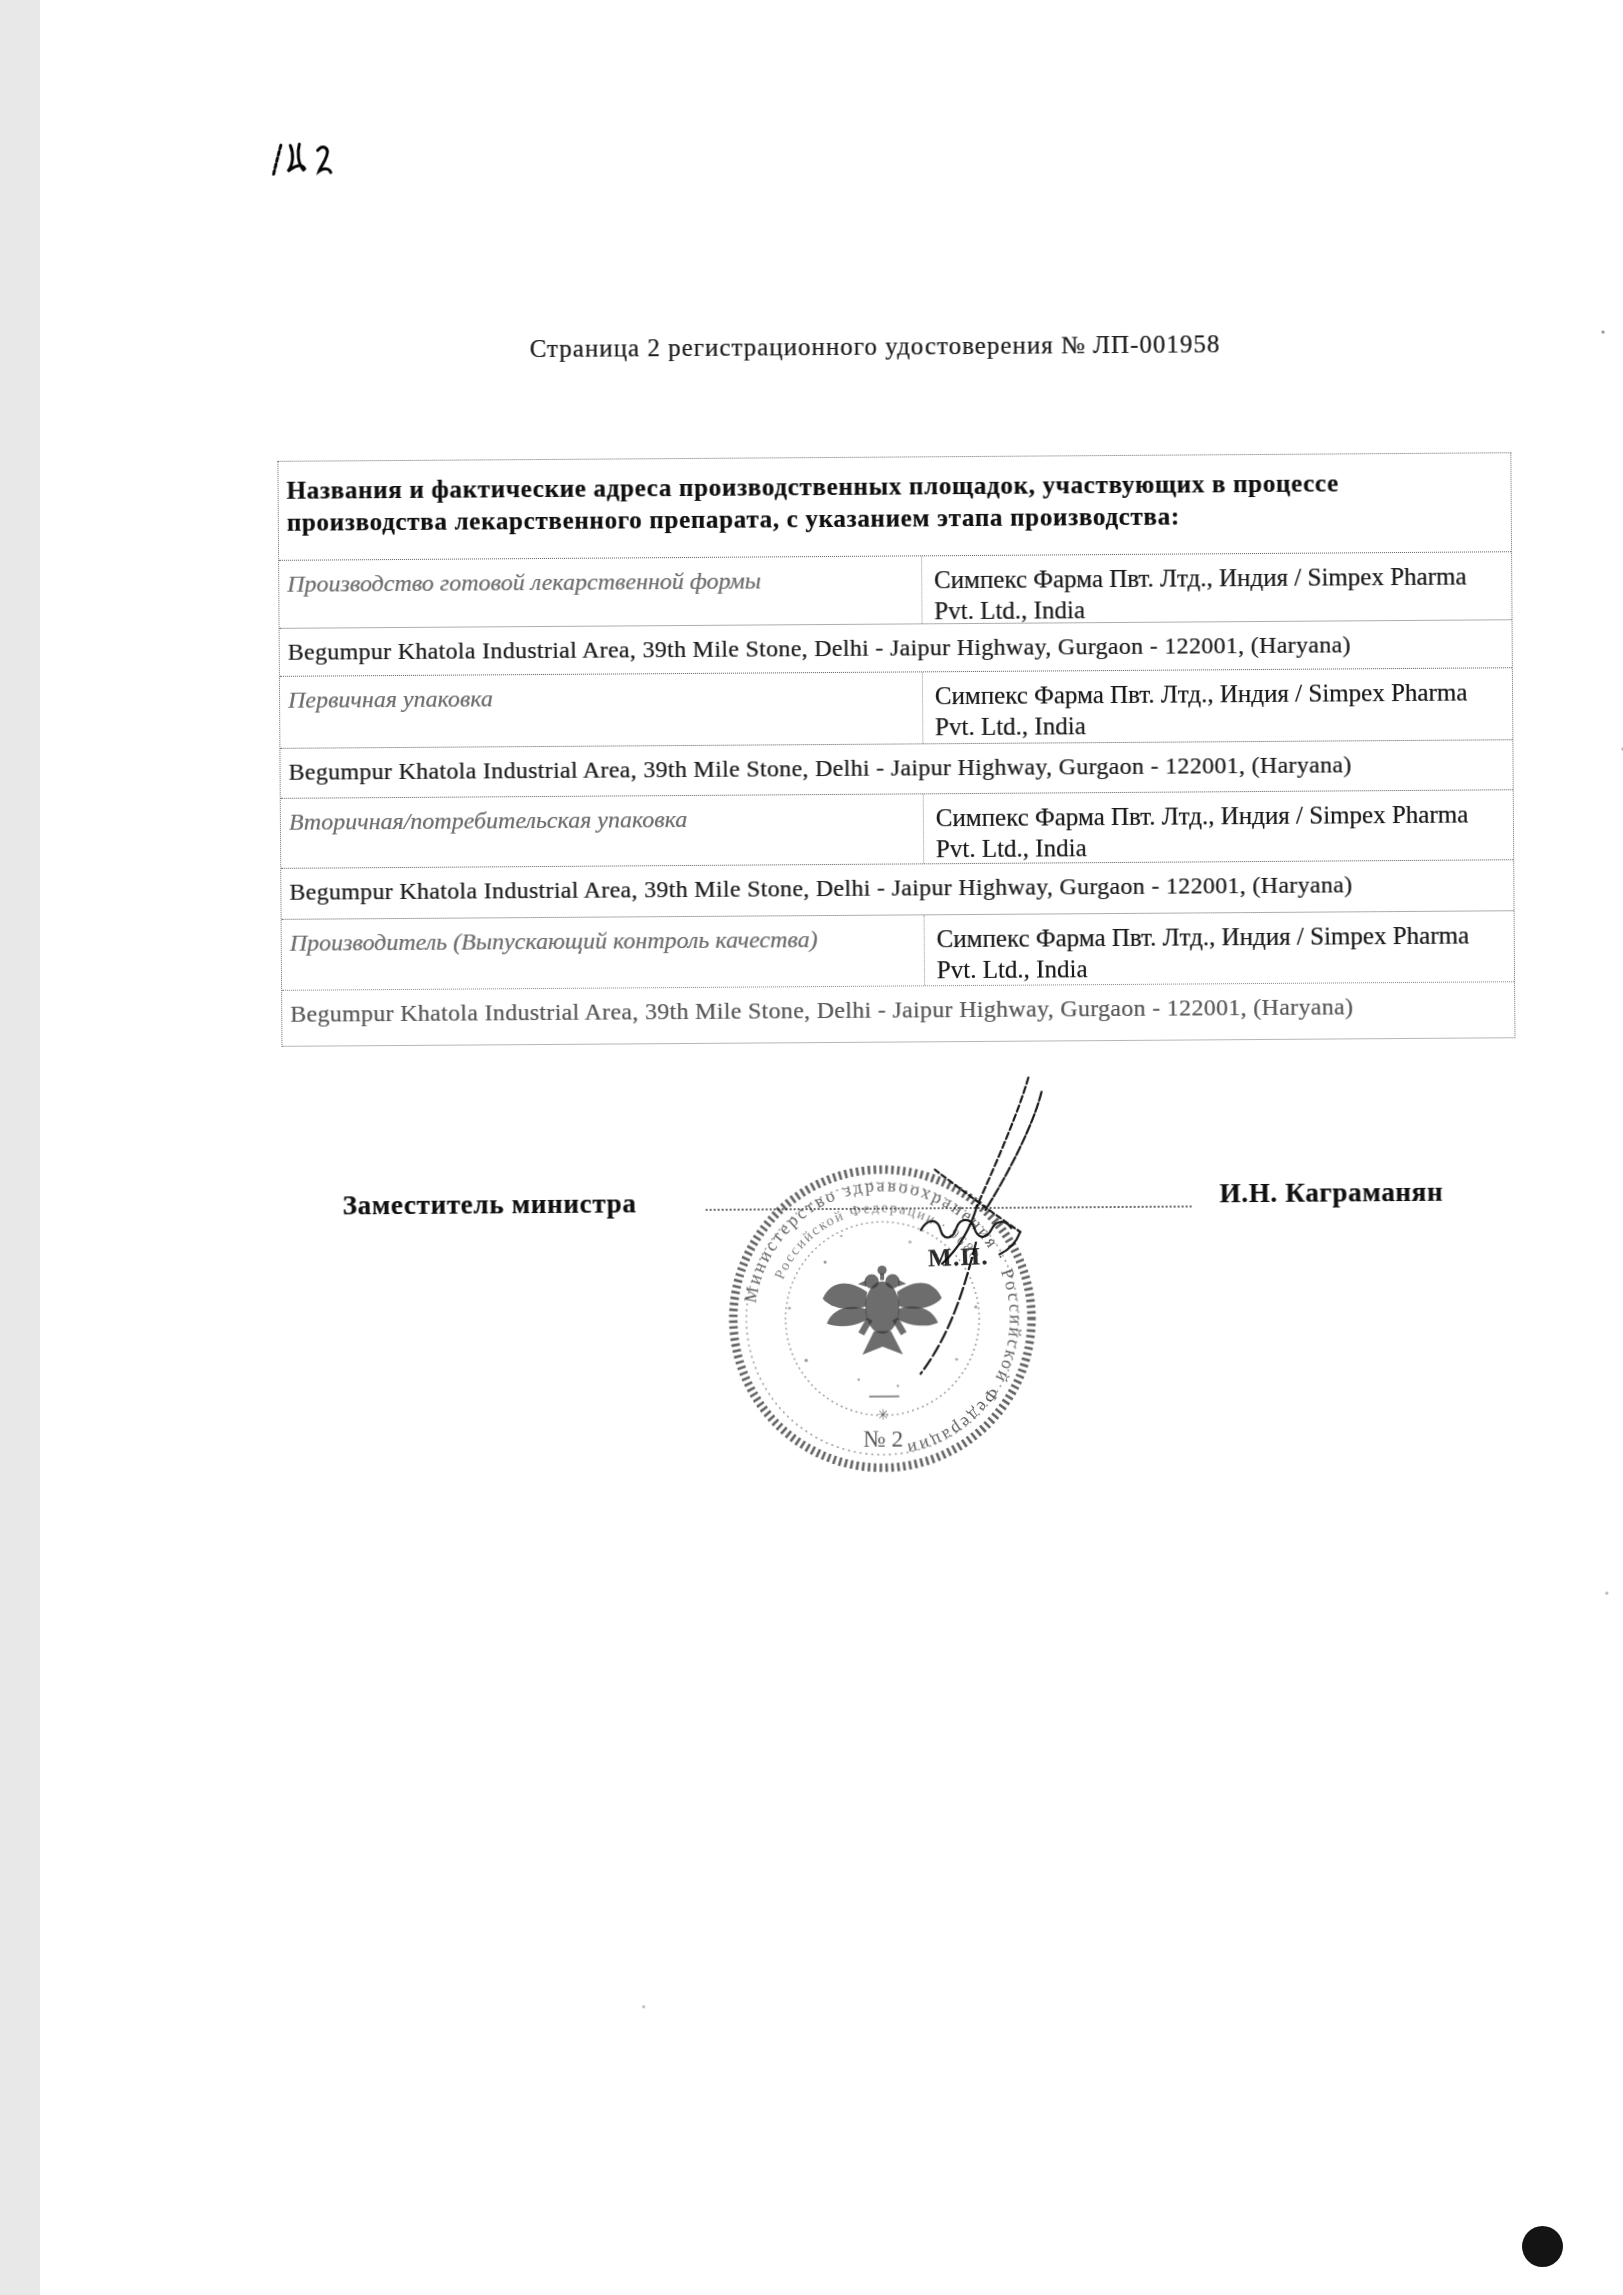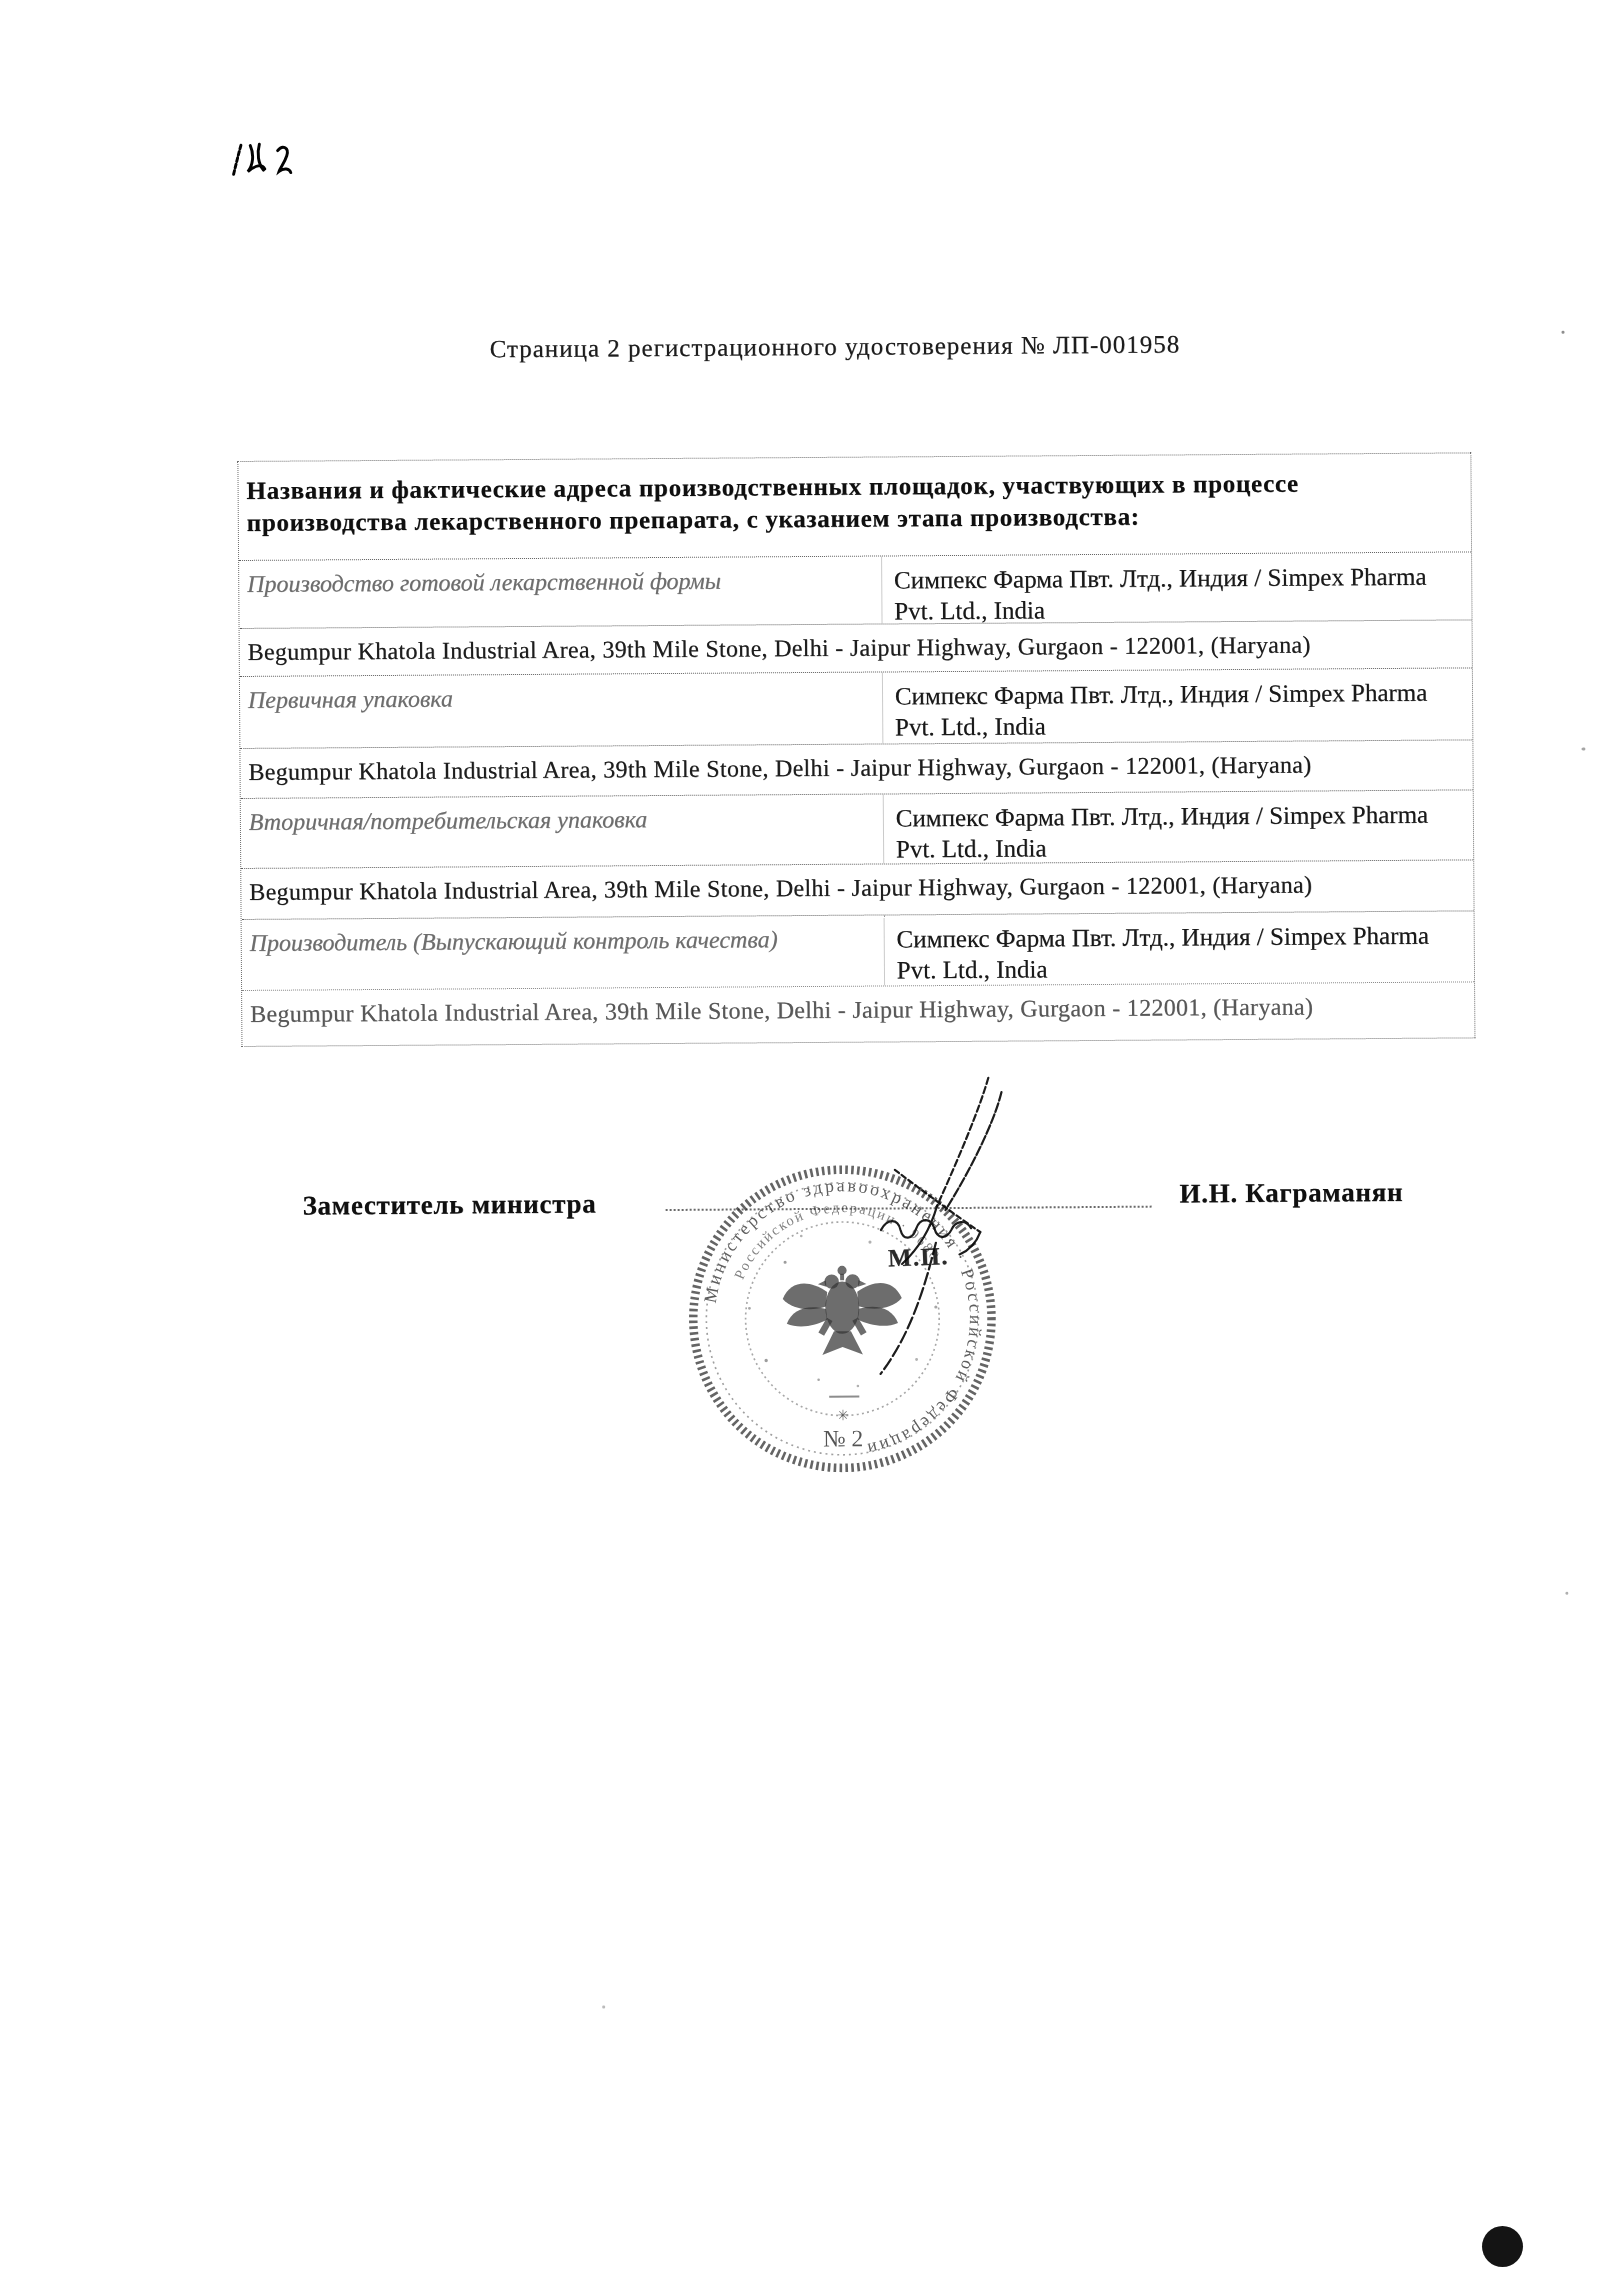--- a/index.html
+++ b/index.html
@@ -1,18 +1,18 @@
 <!DOCTYPE html>
 <html style="font-size:10.5px"><head>
 <meta charset="utf-8">
 <style>
   html,body{margin:0;padding:0;background:#e8e8e8;}
   body{width:1623px;height:2295px;position:relative;overflow:hidden;
        font-family:"Liberation Serif", serif;}
-  .sheet{position:absolute;inset:0;background:#ffffff;}
+  .sheet{position:absolute;inset:0;background:#ffffff;margin-left:40px;}
   .page{position:absolute;inset:0;transform:rotate(-0.4deg);transform-origin:50% 55%;
         color:#1b1b1b;filter:contrast(1.05);}
   .ink{text-shadow:0.4px 0.3px 0 rgba(10,10,10,.38), -0.2px 0.2px 0 rgba(10,10,10,.18);}
 
   
   .handwritten{position:absolute;left:229px;top:130px;width:79px;height:52px;}
 
   
   .doc-title{position:absolute;left:496px;top:333px;font-size:25px;letter-spacing:1px;
              white-space:nowrap;color:#222;}

